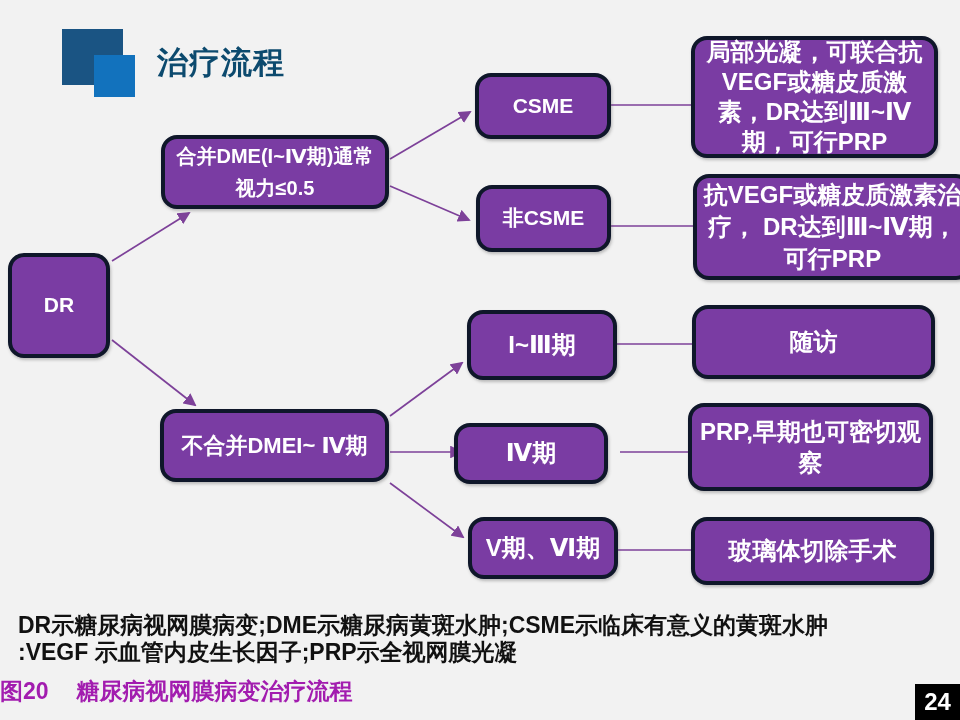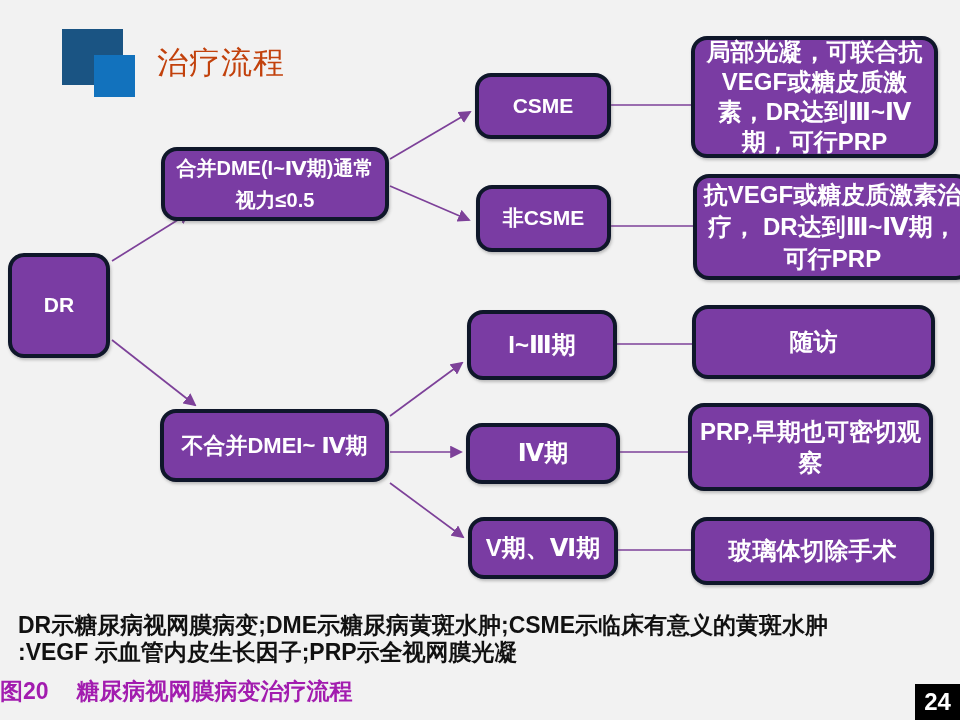--- a/index.html
+++ b/index.html
@@ -9,42 +9,42 @@
     background:#f2f2f2;position:relative;
   }
   .slide{position:absolute;left:0;top:0;width:960px;height:720px;background:#f2f2f2;}
 
   
   .sq{position:absolute;}
   .sq-dark{left:62px;top:29px;width:61px;height:56px;background:#1a5483;z-index:1;}
   .sq-light{left:94px;top:55px;width:41px;height:42px;background:#1272bd;z-index:2;}
   .title{
     position:absolute;left:157px;top:42px;
-    font-size:31px;font-weight:normal;color:#c2410c;letter-spacing:1px;
+    font-size:31px;font-weight:bold;color:#0c4a6e;letter-spacing:1px;
   }
 
   
   .node{
     position:absolute;box-sizing:border-box;
     background:#7a3ca3;border:4px solid #0f172a;border-radius:16px;
     color:#ffffff;font-weight:bold;text-align:center;
     display:flex;align-items:center;justify-content:center;
     box-shadow:1px 2px 3px rgba(80,80,80,0.35);
     padding:2px 8px;line-height:1.35;
   }
   .n-dr        {left:8px;  top:253px;width:102px;height:105px;font-size:21px;}
-  .n-dme       {left:161px;top:135px;width:228px;height:74px; font-size:20px;line-height:32px;padding:0 6px;margin-top:12px;}
+  .n-dme       {left:161px;top:135px;width:228px;height:74px; font-size:20px;line-height:32px;padding:0 6px;}
   .n-csme      {left:475px;top:73px; width:136px;height:66px; font-size:21px;}
   .n-noncsme   {left:476px;top:185px;width:135px;height:67px; font-size:21px;}
   .n-treat1    {left:691px;top:36px; width:247px;height:122px;font-size:24px;line-height:30px;padding:0 4px;}
   .n-treat2    {left:693px;top:174px;width:279px;height:106px;font-size:24px;line-height:32px;padding:0 4px;}
   .n-nodme     {left:160px;top:409px;width:229px;height:73px; font-size:22px;}
   .n-stage13   {left:467px;top:310px;width:150px;height:70px; font-size:24px;}
   .n-followup  {left:692px;top:305px;width:243px;height:74px; font-size:24px;}
-  .n-stage4    {left:466px;top:423px;width:154px;height:61px; font-size:24px;}
+  .n-stage4    {left:454px;top:423px;width:154px;height:61px; font-size:24px;}
   .n-prp       {left:688px;top:403px;width:245px;height:88px; font-size:24px;line-height:31px;}
   .n-stage56   {left:468px;top:517px;width:150px;height:62px; font-size:24px;}
   .n-vitrectomy{left:691px;top:517px;width:243px;height:68px; font-size:24px;}
 
   
   svg.connectors{position:absolute;left:0;top:0;width:960px;height:720px;pointer-events:none;z-index:0;}
   .node{z-index:3;}
 
   
   .footnote{

